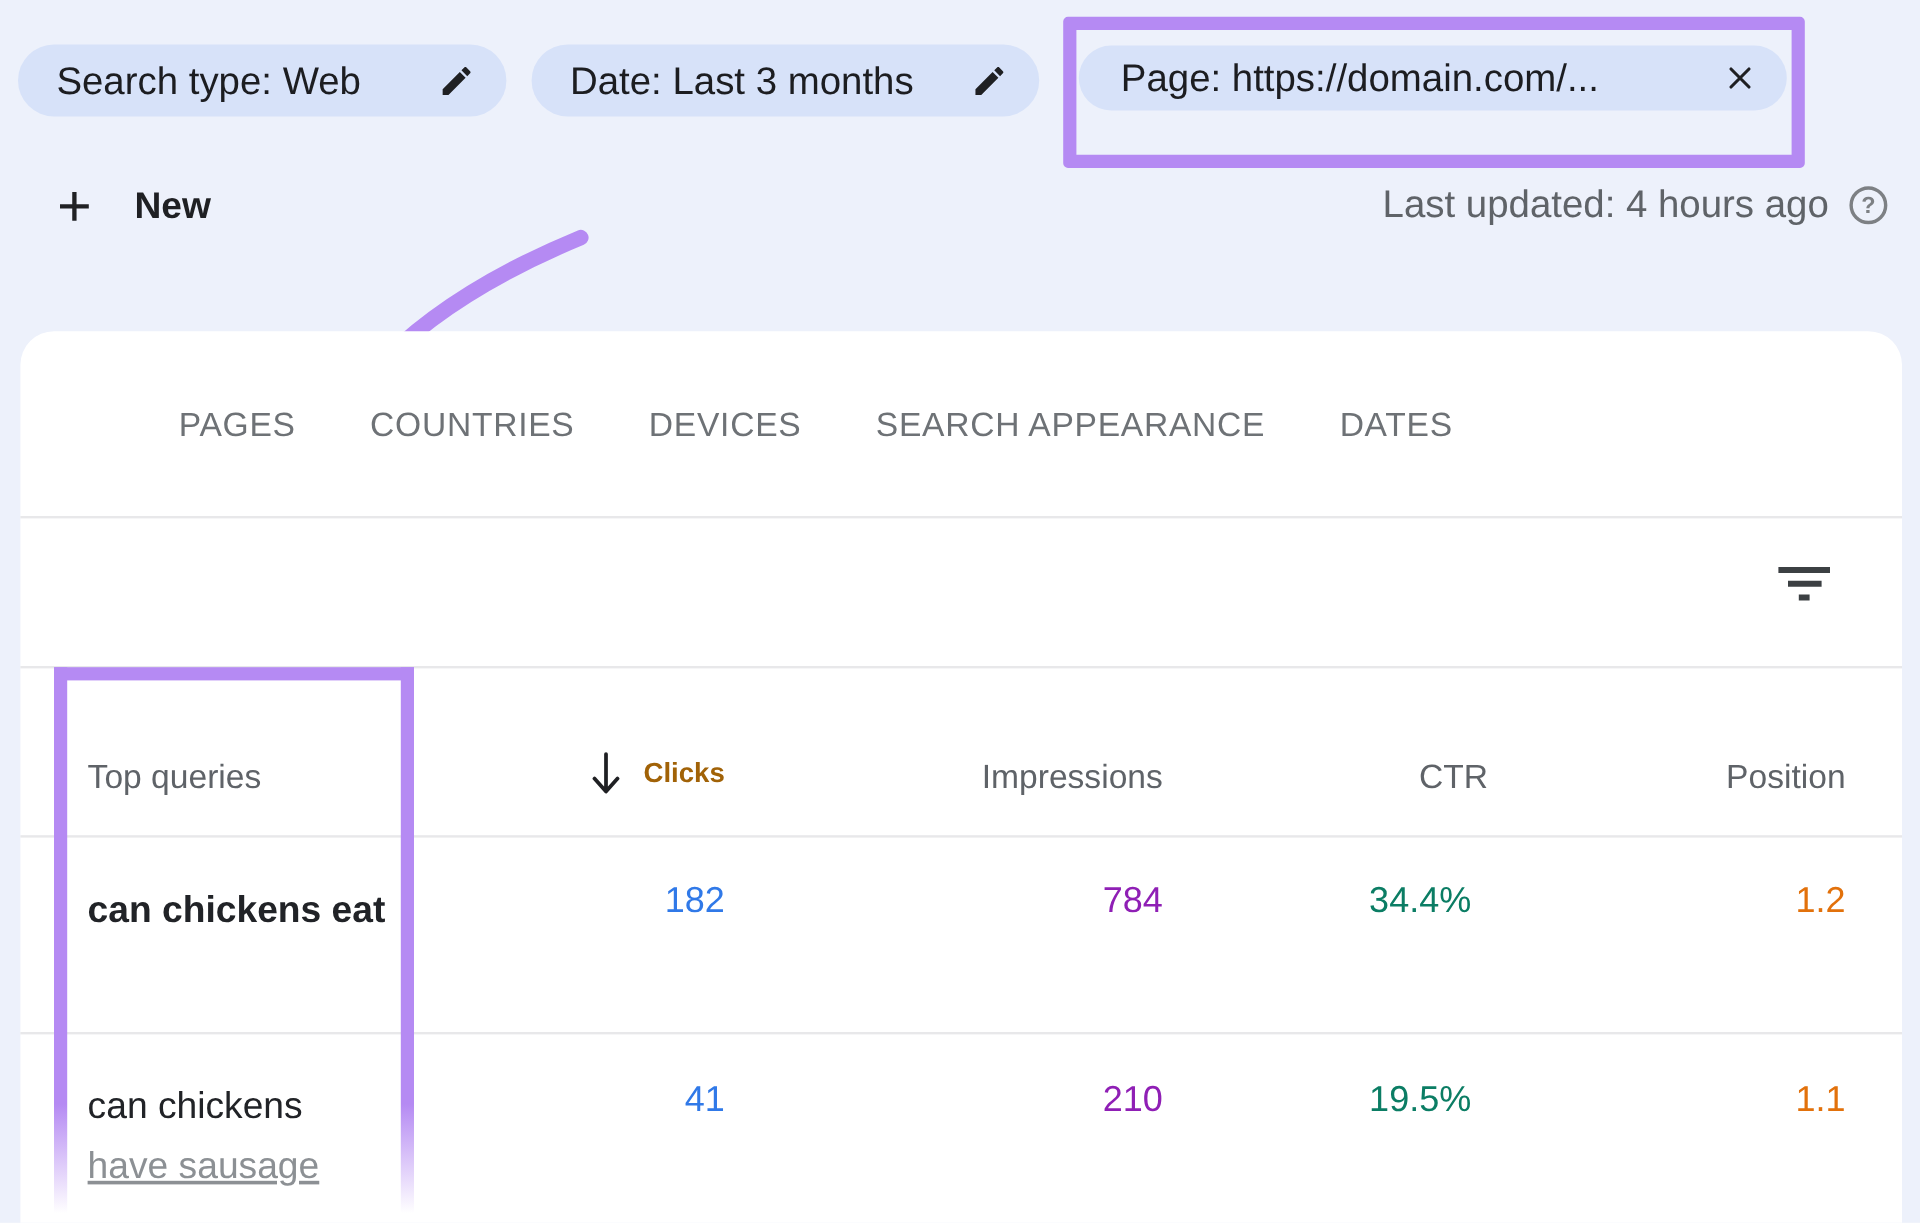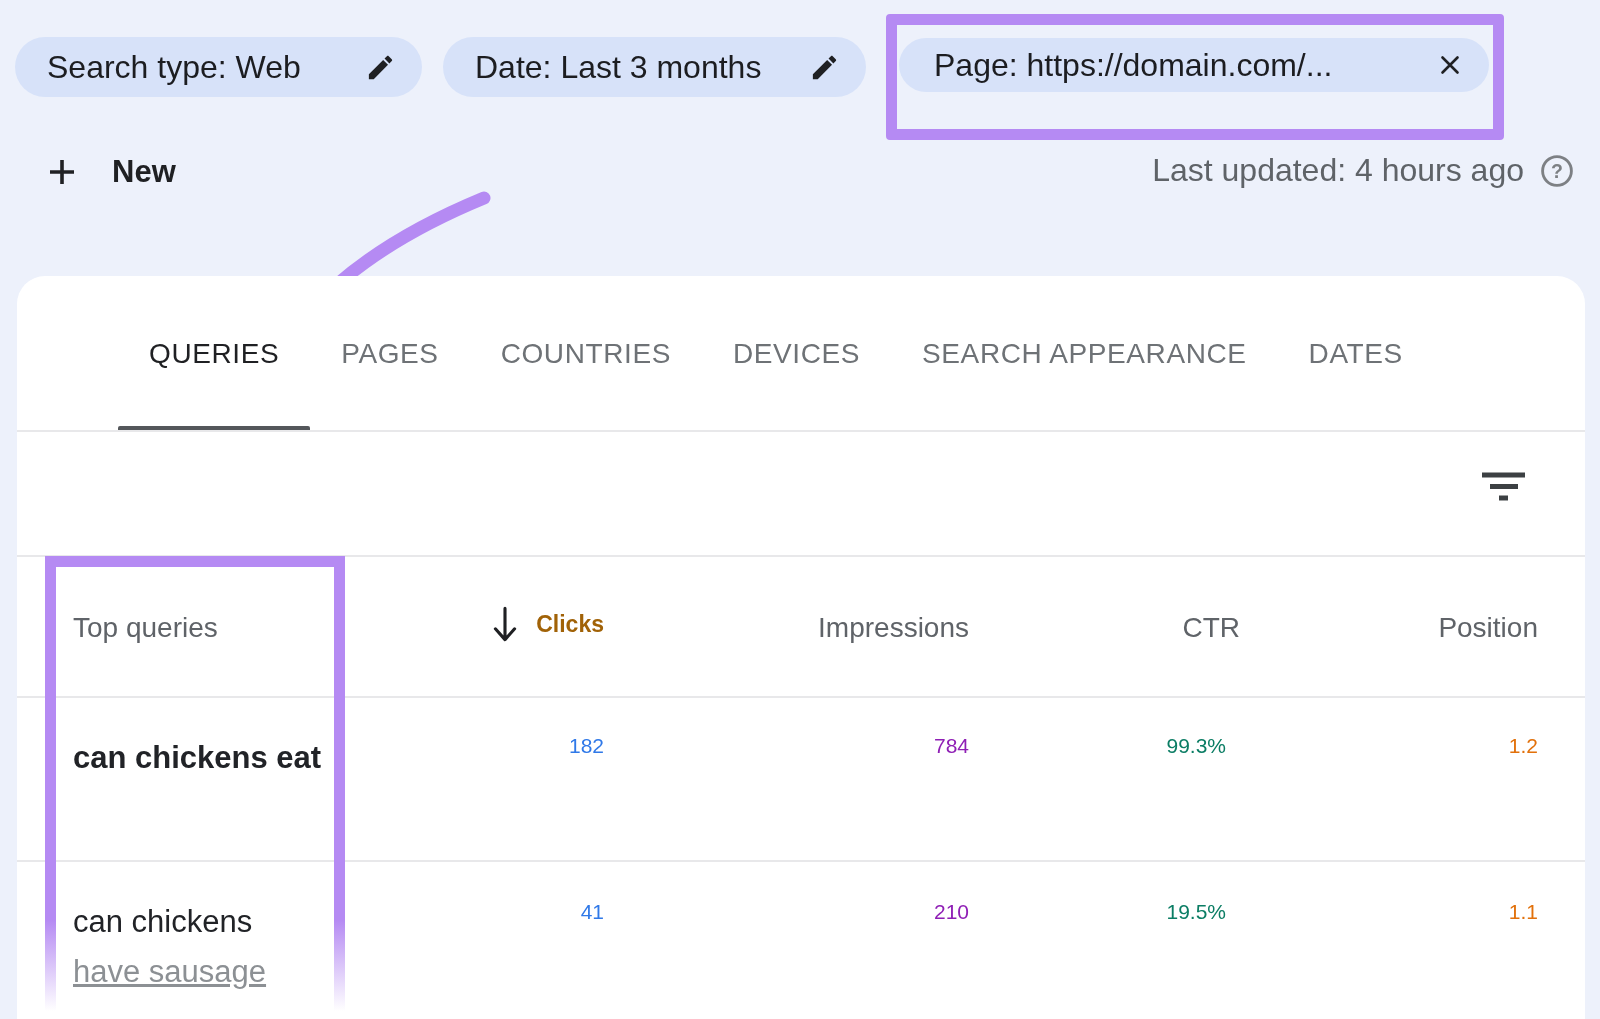--- a/index.html
+++ b/index.html
@@ -68,37 +68,37 @@
 
   .divider{position:absolute;left:17px;width:1568px;height:2px;background:#e8e8ea;}
   #divider-tabs{top:430px;}
   #divider-toolbar{top:555px;}
   #divider-row1{top:696px;}
   #divider-row2{top:860px;}
 
   #filter-icon{left:1480px;top:470px;cursor:pointer;}
 
   
-  .th{position:absolute;font-size:28px;font-weight:500;color:#5f6368;white-space:nowrap;}
+  .th{position:absolute;font-size:28px;font-weight:500;color:#5f6368;white-space:nowrap;margin-top:20px;}
   #th-query{left:73px;top:612px;}
   #th-clicks{right:996px;top:606px;display:flex;align-items:center;gap:16px;color:#1f2023;}
   #th-clicks .th-label{font-weight:700;font-size:23px;color:#a16207;}
   #th-impressions{right:631px;top:612px;}
   #th-ctr{right:360px;top:612px;}
   #th-position{right:62px;top:612px;}
 
   .query-cell{
     position:absolute;left:73px;font-size:31px;line-height:50px;color:#212327;
     white-space:nowrap;cursor:pointer;
   }
   #query-1{top:733px;font-weight:bold;}
   #query-2{top:897px;}
   .query-line2-faded{color:#8c9094;text-decoration:underline;}
 
-  .num{position:absolute;font-size:21px;white-space:nowrap;}
+  .num{position:absolute;font-size:30px;white-space:nowrap;}
   .num.clicks{color:#3079e8;right:996px;}
   .num.impressions{color:#8f1fb5;right:631px;}
   .num.ctr{color:#0b7d64;right:374px;}
   .num.position{color:#e2710b;right:62px;}
   .r1{top:734px;}
   .r2{top:900px;}
 
   
   #queries-col-highlight{
     left:45px;top:556px;width:300px;height:455px;pointer-events:none;
@@ -166,21 +166,20 @@
 </div>
 
 <svg class="abs" id="annotation-arrow" width="260" height="170" viewBox="0 0 260 170">
   <path d="M 234 15 Q 120 62 60 128" fill="none" stroke="#b58af3" stroke-width="13" stroke-linecap="round"></path>
   <polygon points="33,155 43,115 78,140" fill="#b58af3"></polygon>
 </svg>
 
 <div class="abs" id="card"></div>
 
 <div class="abs" id="tabs">
-  <div class="tab active">QUERIES</div>
   <div class="tab">PAGES</div>
   <div class="tab">COUNTRIES</div>
   <div class="tab">DEVICES</div>
   <div class="tab">SEARCH APPEARANCE</div>
   <div class="tab">DATES</div>
 </div>
 
 <div class="divider" id="divider-tabs"></div>
 <div class="divider" id="divider-toolbar"></div>
 <div class="divider" id="divider-row1"></div>
@@ -205,21 +204,21 @@
 
 <div class="th" id="th-impressions">Impressions</div>
 <div class="th" id="th-ctr">CTR</div>
 <div class="th" id="th-position">Position</div>
 
 <div class="query-cell" id="query-1">
   <div>can chickens eat</div>
 </div>
 <div class="num clicks r1">182</div>
 <div class="num impressions r1">784</div>
-<div class="num ctr r1">99.3%</div>
+<div class="num ctr r1">34.4%</div>
 <div class="num position r1">1.2</div>
 
 <div class="query-cell" id="query-2">
   <div>can chickens</div>
   <div class="query-line2-faded">have sausage</div>
 </div>
 <div class="num clicks r2">41</div>
 <div class="num impressions r2">210</div>
 <div class="num ctr r2">19.5%</div>
 <div class="num position r2">1.1</div>

